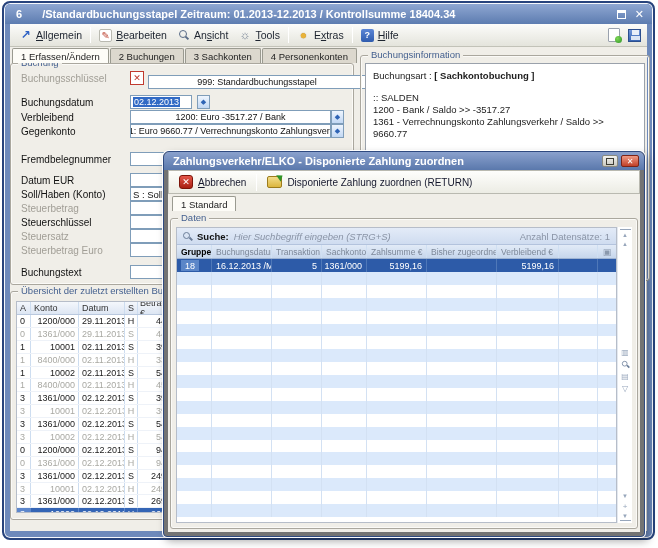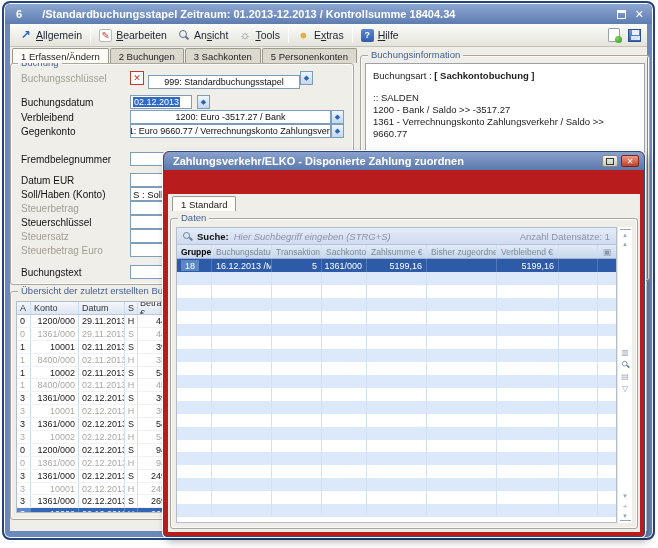--- a/index.html
+++ b/index.html
@@ -85,21 +85,21 @@
   .rc-betrag{width:40px;justify-content:flex-end;padding-right:6px;}
   .rrow.sel .rc-a{background:#5d87cc;}
 
   
   .ipanel{position:absolute;left:4px;top:7px;right:4px;bottom:5px;background:#fff;border:1px solid #9aa1ab;
     padding:6px 7px;font-size:9.5px;color:#1c1c1c;line-height:12px;}
   .iline1{margin-bottom:10px;}
   .istatus{margin-top:10px;}
 
   
-  .dialog{position:absolute;left:163px;top:151px;width:482px;height:386px;background:#b91c1c;
+  .dialog{position:absolute;left:163px;top:151px;width:482px;height:386px;background:#737373;
     border:1px solid #2f4a80;border-radius:6px 6px 4px 4px;
     box-shadow:0 0 0 1px rgba(255,255,255,.95),3px 4px 9px rgba(0,0,0,.35);overflow:hidden;}
   .dtitle{position:absolute;left:0;top:0;right:0;height:18px;background:linear-gradient(#8aa1cd,#5a78ac);
     display:flex;align-items:center;color:#fff;font-weight:bold;font-size:11px;padding:0 5px 0 9px;border-radius:5px 5px 0 0;}
   .dt-btns{margin-left:auto;display:flex;gap:3px;align-items:center;}
   .dbtn-min{width:16px;height:12px;background:linear-gradient(#f2f2ee,#c9c9c0);border:1px solid #8a8a80;border-radius:2px;display:flex;align-items:center;justify-content:center;}
   .dbtn-min::before{content:"";width:6px;height:5px;border:1px solid #3c3c34;}
   .dbtn-close{width:18px;height:12px;background:linear-gradient(#ef9a85,#c14028);border:1px solid #7c2418;border-radius:2px;color:#fff;font-size:8px;font-weight:bold;display:flex;align-items:center;justify-content:center;}
   .dbtn-close::before{content:"✕";}
   .dtoolbar{position:absolute;left:4px;top:18px;right:4px;height:24px;background:linear-gradient(#fefefc,#ececе4);background:linear-gradient(#fefefc,#ecece4);
@@ -203,33 +203,33 @@
         <span class="save-icon"></span>
       </span>
     </div>
 
     <div class="content">
 
       <div class="tabs">
         <span class="tab active">1 Erfassen/Ändern</span>
         <span class="tab">2 Buchungen</span>
         <span class="tab">3 Sachkonten</span>
-        <span class="tab">5 Personenkonten</span>
+        <span class="tab">4 Personenkonten</span>
       </div>
 
       <div class="group g-buchung">
         <span class="glabel">Buchung</span>
 
         <div class="frow" style="top:7px;left:0;right:0;">
           <span class="flabel dim">Buchungsschlüssel</span>
           <span class="fctrl" style="left:119px;">
               <span class="redx-icon"></span>
             </span>
           <span class="fctrl" style="left:137px;">
-            <span class="tinput combo" style="width:152px;margin-top:8px;">999: Standardbuchungsstapel</span>
+            <span class="tinput combo" style="width:218px;margin-top:8px;">999: Standardbuchungsstapel</span>
             <span class="spin"></span>
           </span>
         </div>
 
         <div class="frow" style="top:31px;left:0;right:0;">
           <span class="flabel">Buchungsdatum</span>
           <span class="fctrl" style="left:119px;">
             <span class="tinput" style="width:62px;">
                 <span class="sel-text">02.12.2013</span>
               </span>
@@ -456,20 +456,31 @@
 
     </div>
   </div>
 
   <div class="dialog">
     <div class="dtitle">
       <span>Zahlungsverkehr/ELKO - Disponierte Zahlung zuordnen</span>
       <span class="dt-btns">
         <span class="dbtn-min"></span>
         <span class="dbtn-close"></span>
+      </span>
+    </div>
+    <div class="dtoolbar">
+      <span class="dtool">
+        <span class="cancel-icon"></span>
+        <span id="cancel-label"><u>A</u>bbrechen</span>
+      </span>
+      <span class="dsep"></span>
+      <span class="dtool">
+        <span class="assign-icon"></span>
+        <span>Disponierte Zahlung zuordnen (RETURN)</span>
       </span>
     </div>
     <div class="dbody">
       <div class="dtabs">
         <span class="tab active">1 Standard</span>
       </div>
       <div class="group g-daten" style="position:absolute;">
         <span class="glabel">Daten</span>
         <div class="dinner">
           <div class="dtablewrap">

